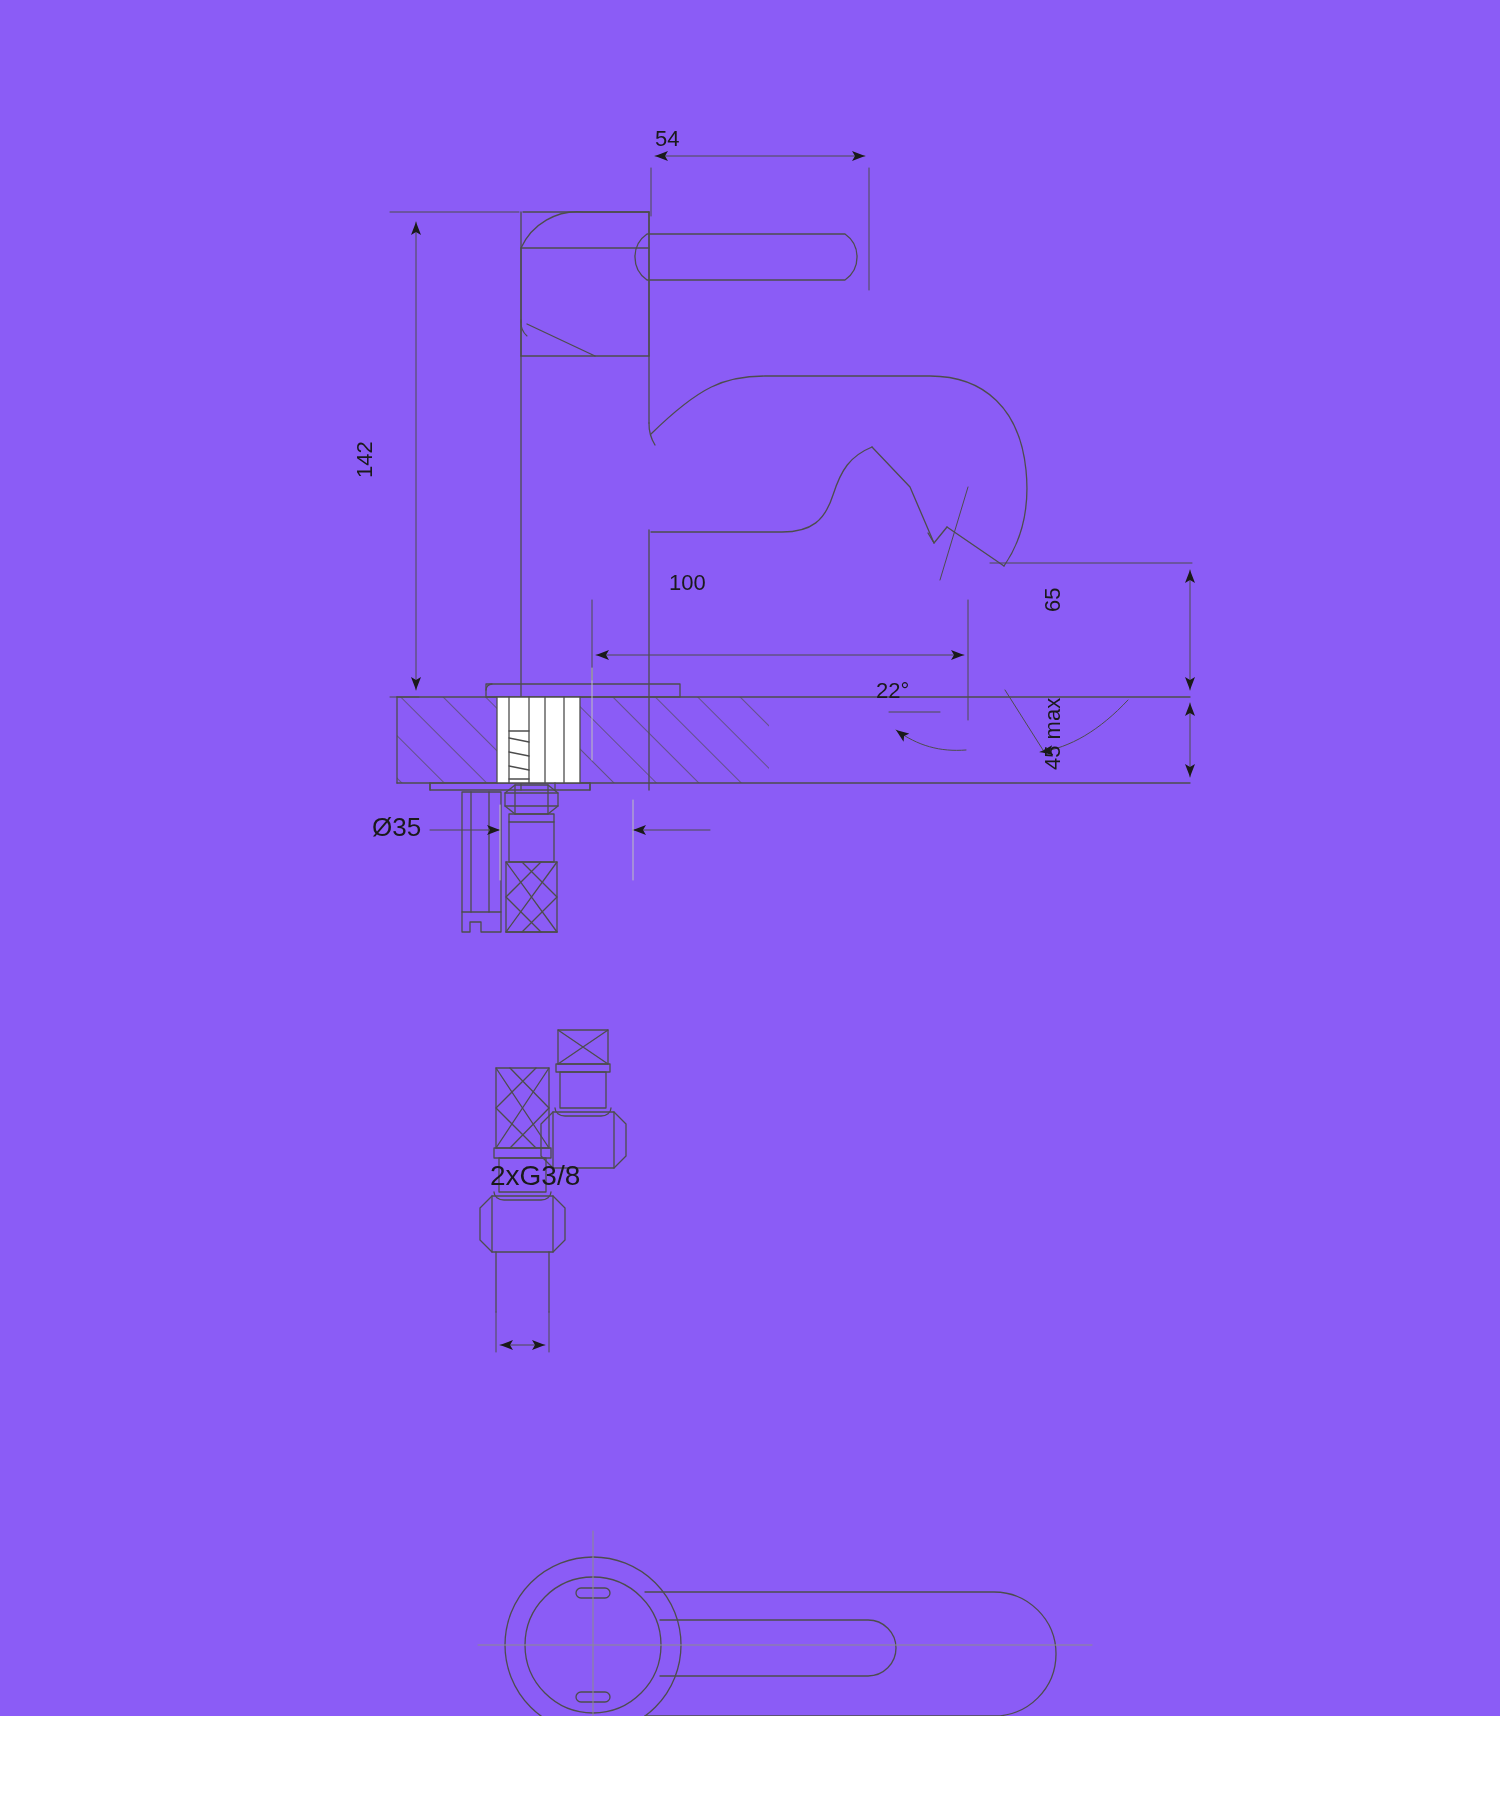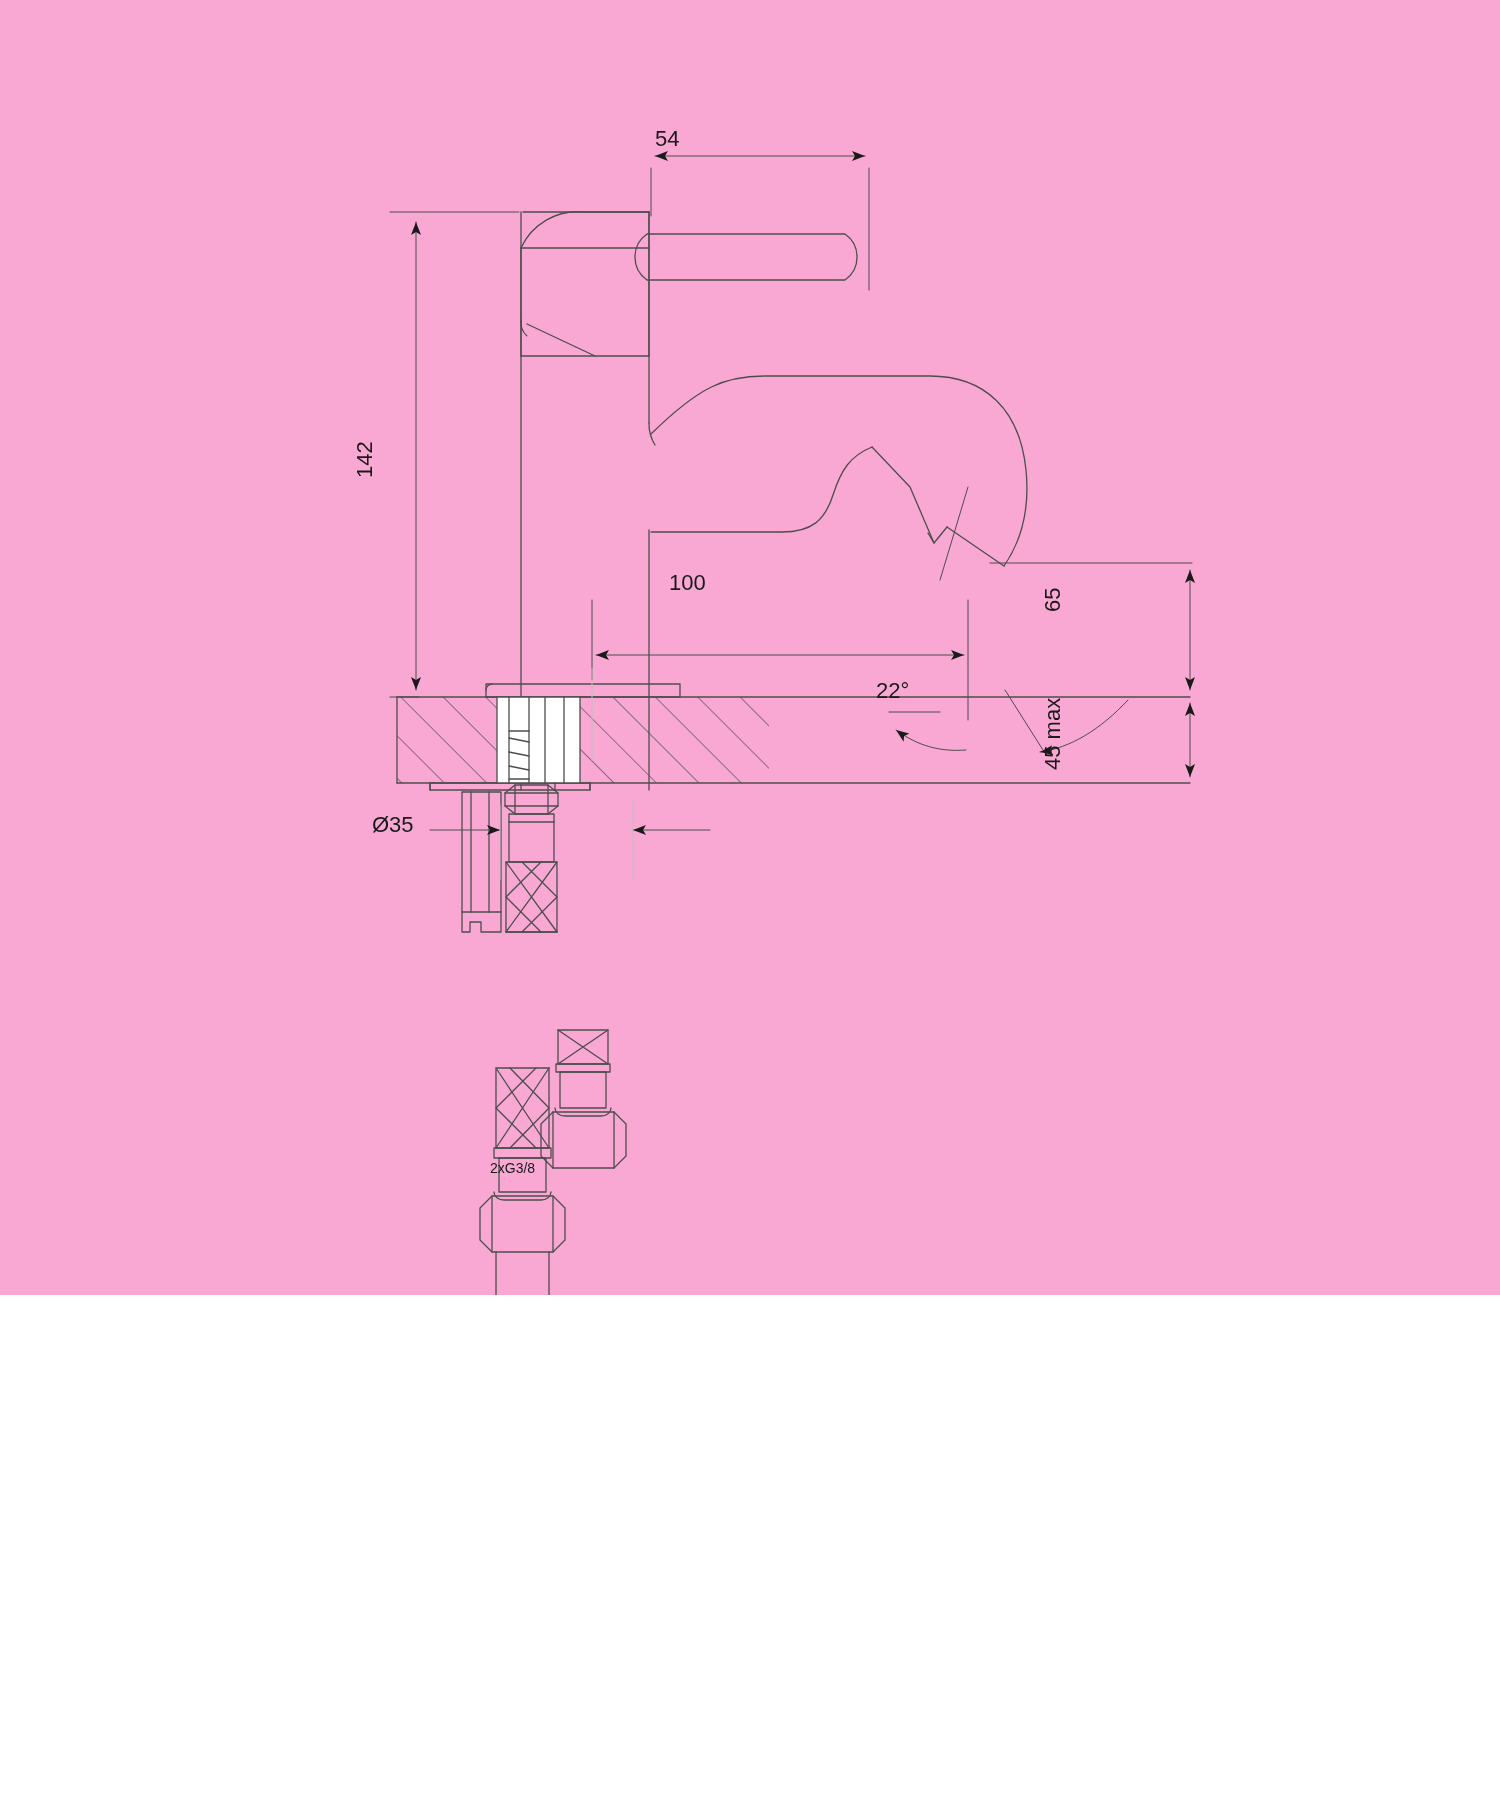--- a/index.html
+++ b/index.html
@@ -1,17 +1,17 @@
 <!DOCTYPE html>
 <html><head>
 <meta charset="utf-8">
 <style>
   html,body{margin:0;padding:0;background:#ffffff;}
   body{width:1500px;height:1796px;font-family:"Liberation Sans",sans-serif;color:#1a1a1a;}
-  #sheet{position:relative;width:1500px;height:1295px;overflow:hidden;background:#f9a8d4;}
+  #sheet{position:relative;width:1500px;height:1716px;overflow:hidden;background:#8b5cf6;}
   svg{display:block;}
   .lbl{position:absolute;font-family:"Liberation Sans",sans-serif;color:#1a1a1a;white-space:nowrap;}
   .rot{transform:rotate(-90deg);transform-origin:left top;}
 </style>
 </head>
 <body>
 
 <div id="sheet">
 
   <svg width="1500" height="1796" viewBox="0 0 1500 1796">
@@ -226,19 +226,19 @@
   <div class="lbl" style="left:655px;top:126px;font-size:22px;">54</div>
 
   <div class="lbl rot" style="left:352px;top:478px;font-size:22px;">142</div>
 
   <div class="lbl" style="left:669px;top:570px;font-size:22px;">100</div>
 
   <div class="lbl rot" style="left:1040px;top:612px;font-size:22px;">65</div>
 
   <div class="lbl rot" style="left:1040px;top:770px;font-size:22px;">45 max</div>
 
-  <div class="lbl" style="left:372px;top:812px;font-size:22px;">Ø35</div>
+  <div class="lbl" style="left:372px;top:812px;font-size:26px;">Ø35</div>
 
   <div class="lbl" style="left:876px;top:678px;font-size:22px;">22°</div>
 
-  <div class="lbl" style="left:490px;top:1160px;font-size:14px;">2xG3/8</div>
+  <div class="lbl" style="left:490px;top:1160px;font-size:28px;">2xG3/8</div>
 
 </div>
 
 </body></html>

